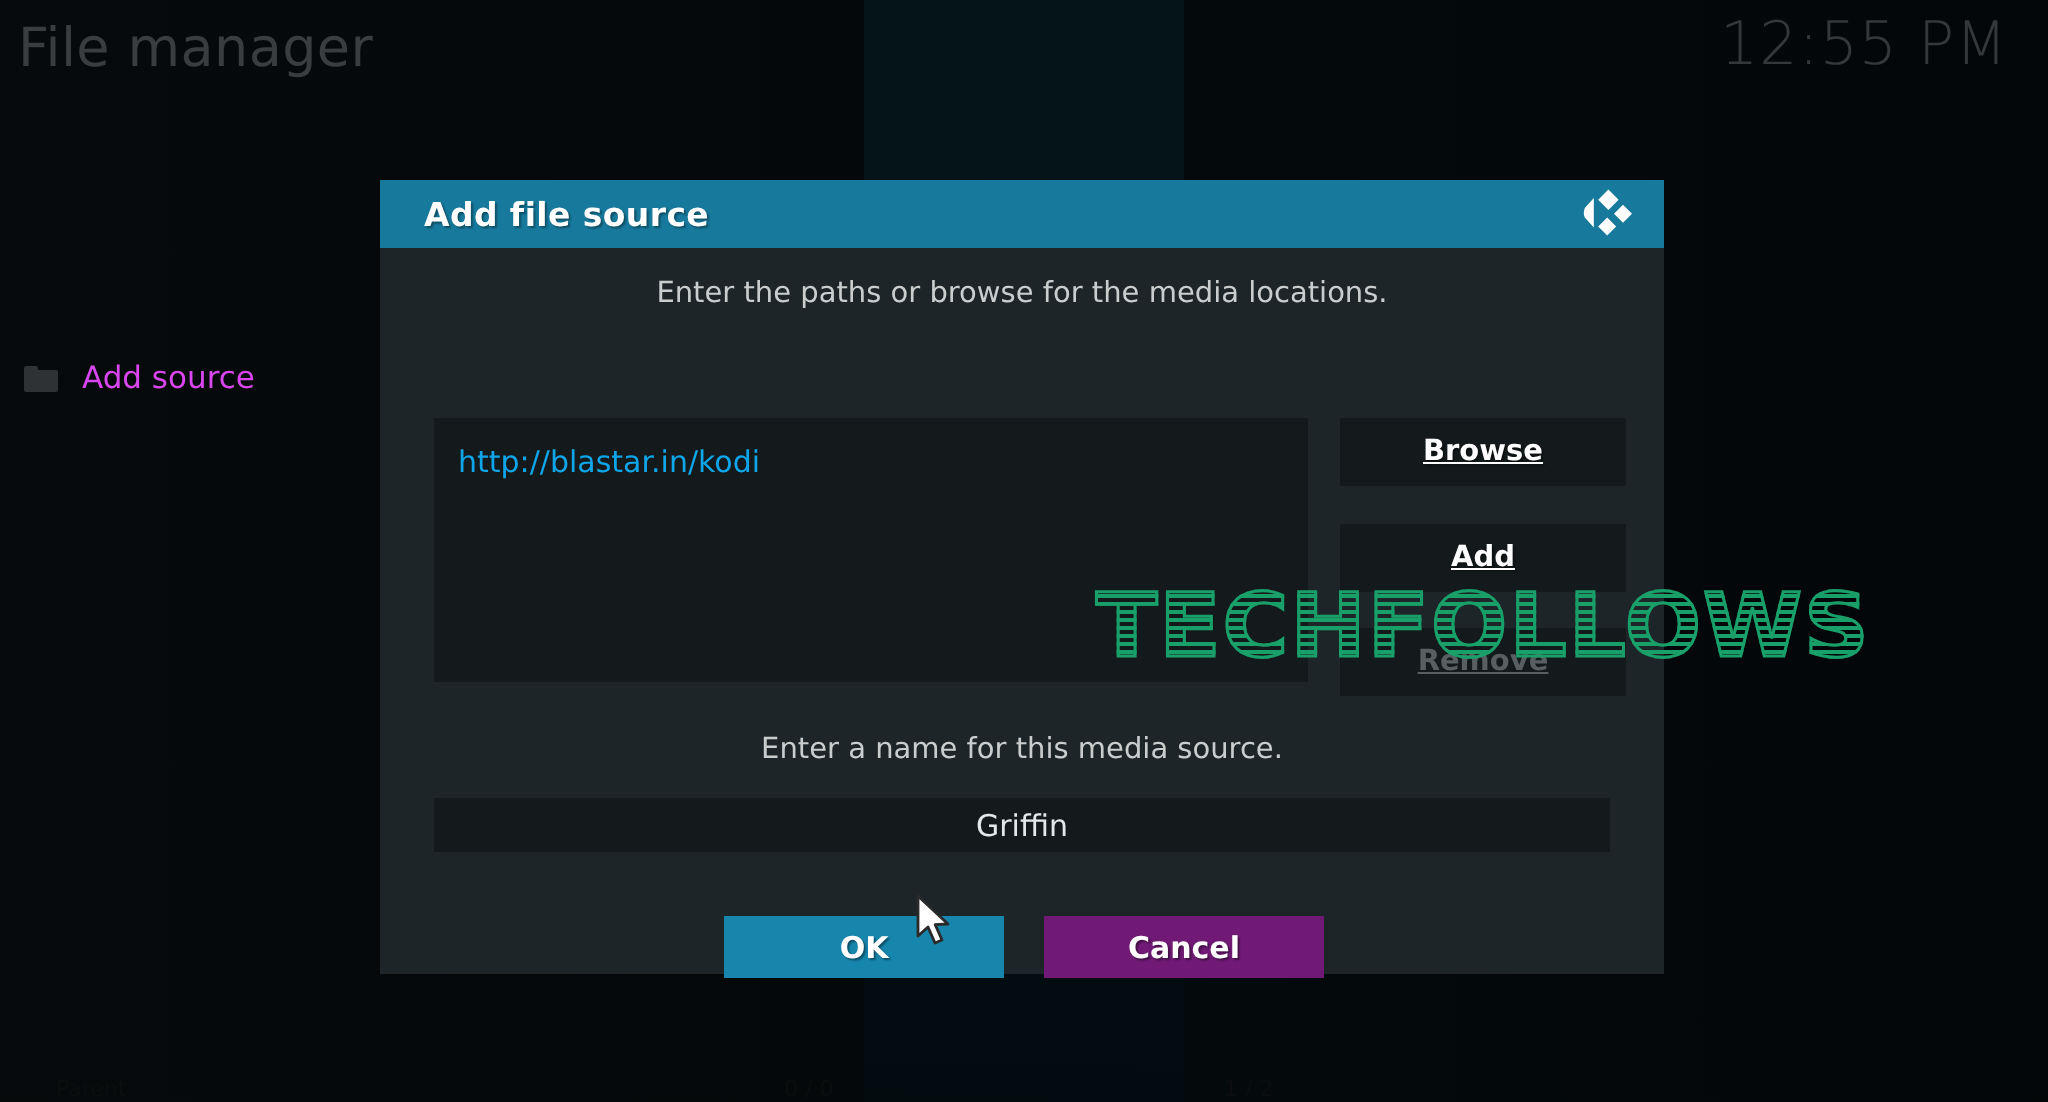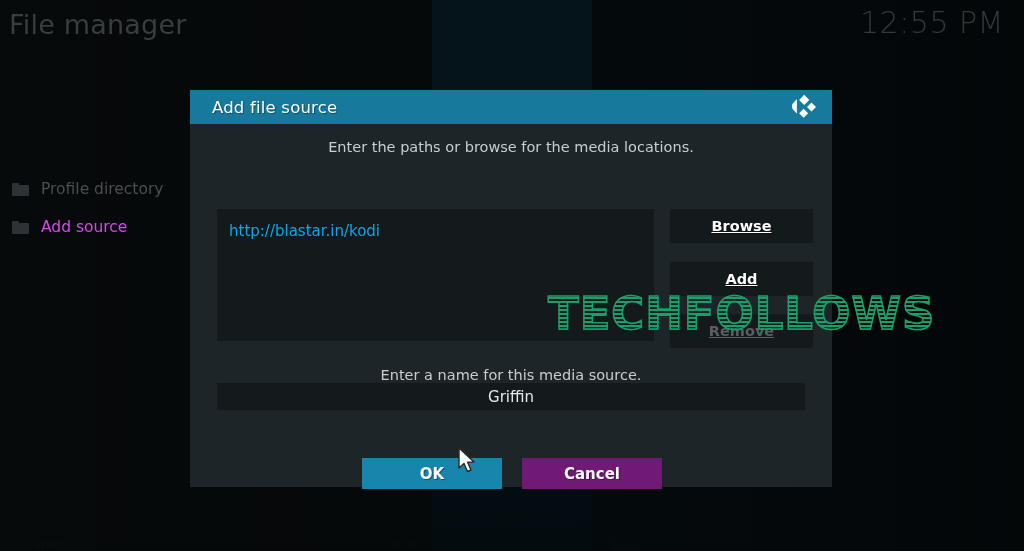--- a/index.html
+++ b/index.html
@@ -153,21 +153,21 @@
   #dialog-titlebar {
     position: relative;
     height: 34px;
     background: #17799c;
     display: flex;
     align-items: center;
   }
   #dialog-title {
     margin-left: 22px;
     font-size: 16.5px;
-    font-weight: 400;
+    font-weight: 700;
     color: #ffffff;
     text-shadow: 1px 1px 1px rgba(0,0,0,.35);
     letter-spacing: .2px;
   }
   #kodi-logo {
     position: absolute;
     right: 14px;
     top: 4px;
     width: 28px;
     height: 27px;
@@ -222,21 +222,21 @@
     position: absolute;
     top: 243px;
     left: 0; right: 0;
     text-align: center;
     font-size: 14.5px;
     color: #c9cdce;
   }
   #name-input {
     position: absolute;
     left: 27px;
-    top: 259px;
+    top: 275px;
     width: 588px;
     height: 27px;
     background: #141a1c;
     display: flex;
     align-items: center;
     justify-content: center;
     font-size: 15px;
     color: #e4e8e8;
   }
   .dialog-button {
@@ -294,24 +294,20 @@
   <div id="bg-panel-wide"></div>
   <div id="bg-panel-center"></div>
 </div>
 
 <div id="topbar">
   <div id="page-title">File manager</div>
   <div id="clock">12:55 PM</div>
 </div>
 
 <div id="sidebar">
-  <div class="side-item">
-    <span class="folder-icon"></span>
-    <span class="side-label">Profile directory</span>
-  </div>
   <div class="side-item selected">
     <span class="folder-icon"></span>
     <span class="side-label">Add source</span>
   </div>
 </div>
 
 <div id="bottom-strip">
   <div class="bottom-text" style="left:28px;">Parent</div>
   <div class="bottom-text" style="left:392px;">0 / 0</div>
   <div class="bottom-text" style="left:612px;">1 / 2</div>

